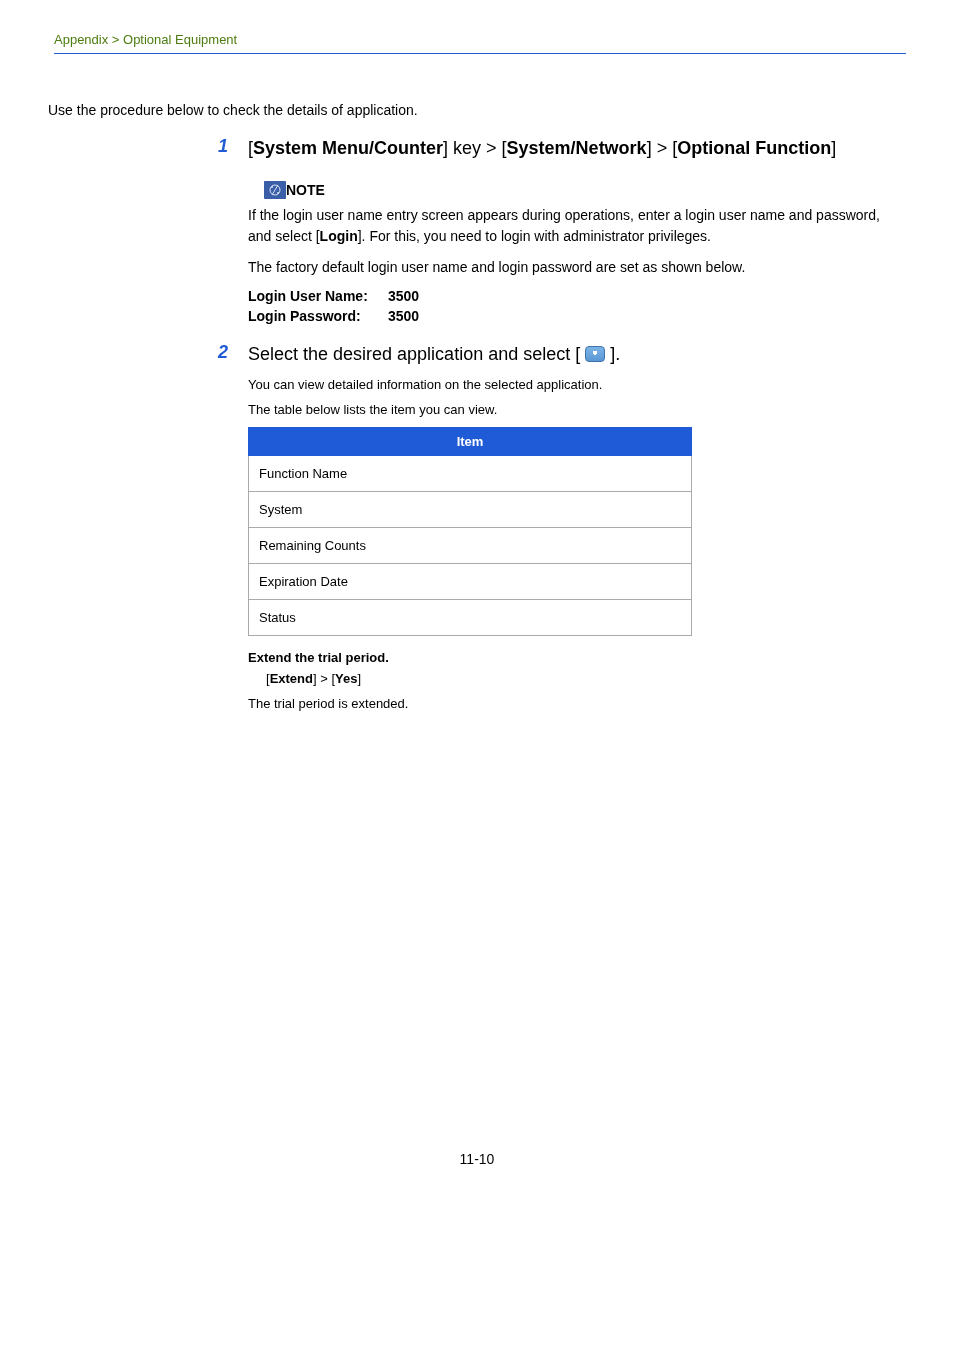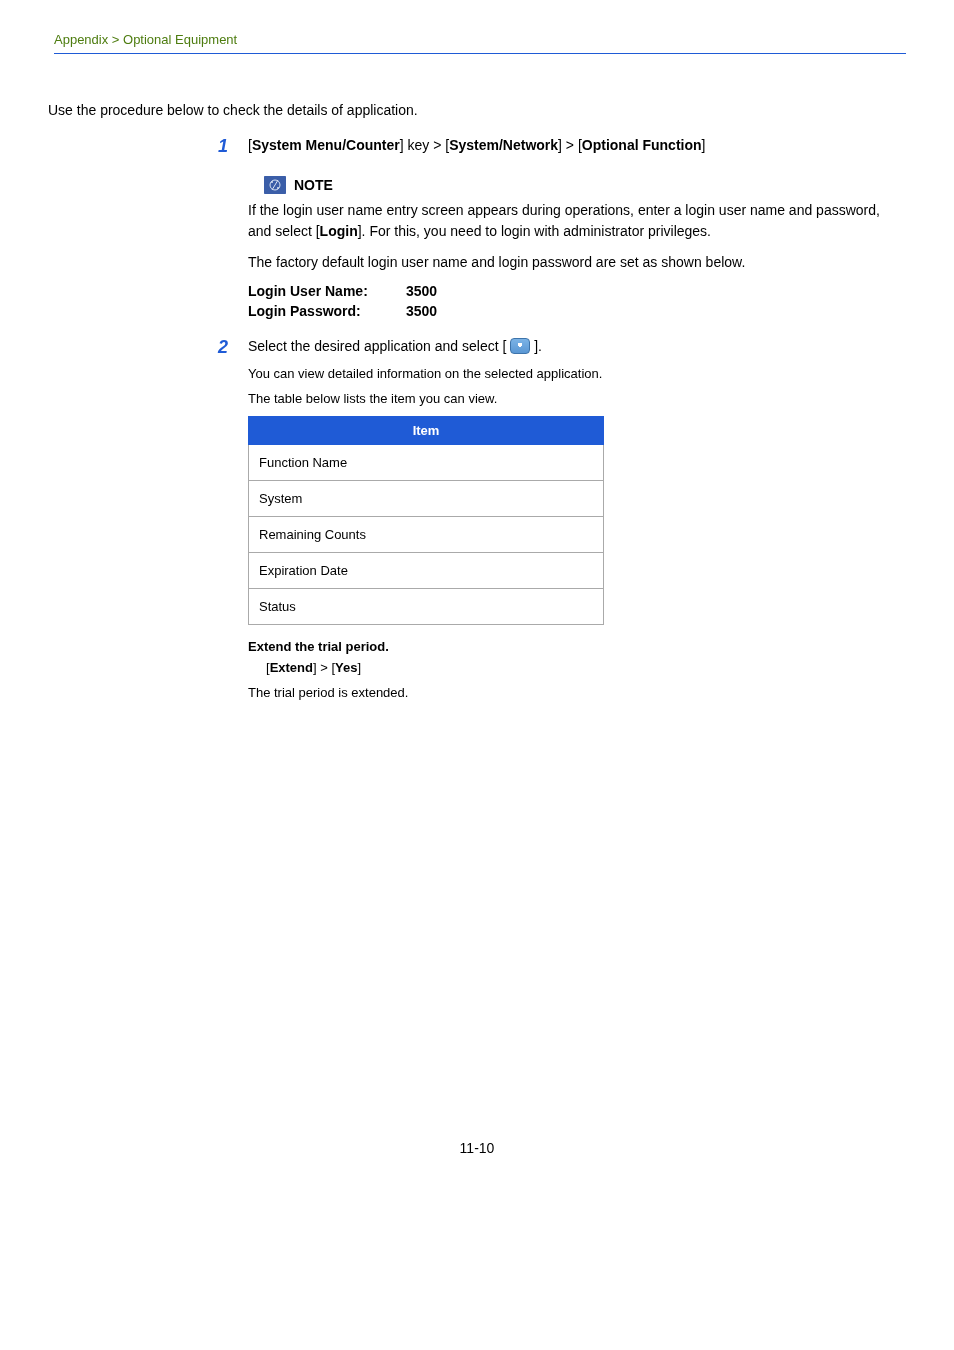--- a/index.html
+++ b/index.html
@@ -44,38 +44,37 @@
     position: absolute;
     left: 0;
     top: 0;
     font-family: Arial, sans-serif;
     font-size: 18px;
     font-weight: 900;
     color: #1f5bd6;
     font-style: italic;
   }
   .step-line {
-    font-size: 14px;
+    font-size: 18px;
     line-height: 1.4;
     margin-bottom: 4px;
   }
   .step-sub {
     font-size: 13px;
     margin-left: 0;
     margin-top: 10px;
     margin-bottom: 8px;
   }
   .note-box {
     margin-top: 20px;
     margin-bottom: 10px;
   }
   .note-head {
     display: flex;
     align-items: center;
-    gap: 8px;
     margin-bottom: 6px;
     padding-left: 16px;
   }
   .note-icon {
     width: 22px;
     height: 18px;
     background: #3b5ea8;
     border-radius: 2px;
     position: relative;
   }
@@ -88,21 +87,21 @@
     font-size: 14px;
     line-height: 1.5;
     margin-bottom: 10px;
   }
   .creds-table {
     font-size: 14px;
     margin-top: 4px;
   }
   .creds-table .row {
     display: flex;
-    gap: 18px;
+    gap: 0;
     margin-bottom: 4px;
   }
   .creds-table .label {
     width: 140px;
     font-weight: bold;
   }
   .creds-table .value {
     font-weight: bold;
   }
   .inline-icon {
@@ -112,21 +111,21 @@
     height: 14px;
     background: radial-gradient(circle at 50% 40%, #ffffff 0 2px, transparent 2px),
                 linear-gradient(#7bb3e6, #5a97d4);
     border: 1px solid #3d74ab;
     border-radius: 4px;
     position: relative;
     top: -1px;
   }
   .item-table {
     border-collapse: collapse;
-    width: 356px;
+    width: 444px;
     margin-top: 10px;
     margin-bottom: 14px;
     font-size: 13px;
   }
   .item-table th {
     background: #1f5bd6;
     color: #ffffff;
     font-weight: bold;
     text-align: center;
     padding: 6px 10px;

